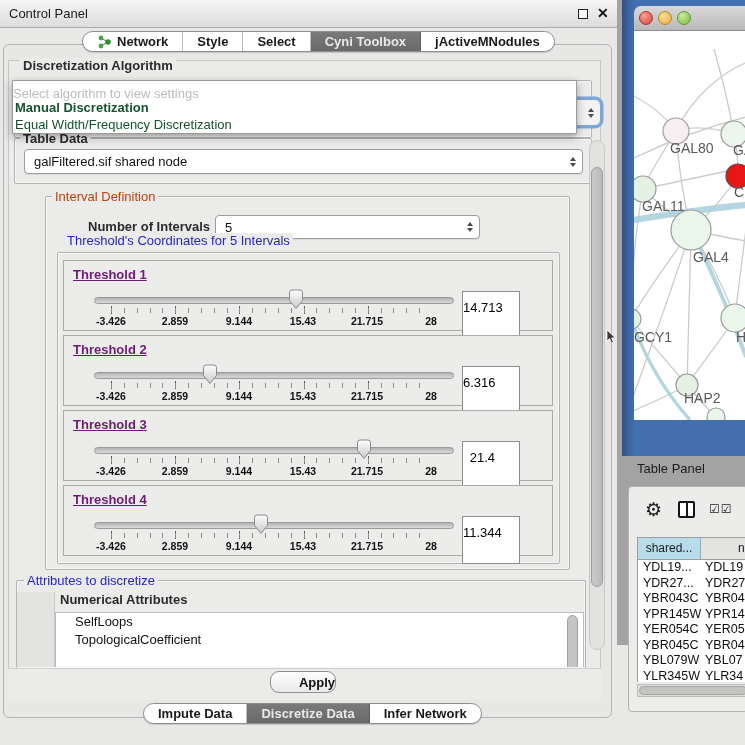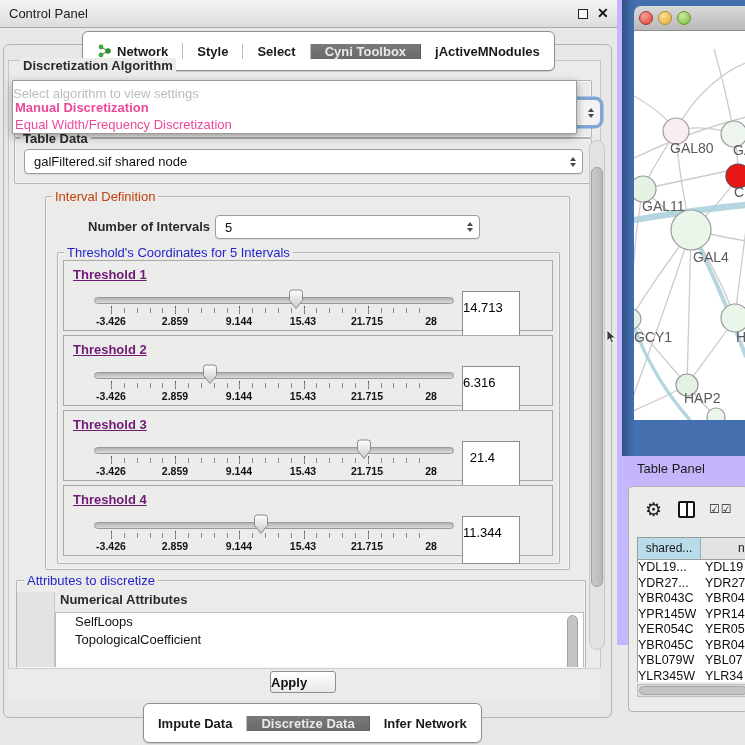--- a/index.html
+++ b/index.html
@@ -15,22 +15,22 @@
   .float-box { position:absolute; left:578px; top:9px; width:10px; height:10px;
     border:1.6px solid #222; background:#f8f8f8; }
   .close-x { position:absolute; left:597px; top:5px; font-size:14px; font-weight:bold; color:#111; }
 
   .outer-panel { left:3px; top:44px; width:609px; height:674px; background:#e7e7e6;
     border:1px solid #b4b4b4; border-radius:6px; }
   .inner-panel { left:8px; top:60px; width:593px; height:640px; background:#ebebea;
     border:1px solid #c6c6c5; }
 
   
-  .seg { display:flex; height:40px; border:1px solid #8f8f8f; border-radius:6px;
-    background:#fff; overflow:hidden; box-shadow:0 1px 1px rgba(0,0,0,.15);align-items:center; }
+  .seg { display:flex; height:21px; border:1px solid #8f8f8f; border-radius:12px;
+    background:#fff; overflow:hidden; box-shadow:0 1px 1px rgba(0,0,0,.15); }
   .seg .s { display:flex; align-items:center; padding:0 14px; font-size:13px; font-weight:700;
     color:#1a1a1a; border-right:1px solid #bdbdbd; cursor:default; white-space:nowrap; }
   .seg .s:last-child { border-right:none; }
   .seg .s.sel { background:linear-gradient(#7a7a7a,#696969); color:#e9e9e9;
     border-right:1px solid #5e5e5e; }
   .toptabs { left:82px; top:31px; }
   .bottabs { left:143px; top:703px; }
 
   
   .group { border:1px solid #b3b3b2; border-radius:2px;
@@ -49,21 +49,21 @@
   .stepper i { width:0; height:0; border-left:3.5px solid transparent; border-right:3.5px solid transparent; }
   .stepper .up { border-bottom:4.5px solid #4a4a4a; }
   .stepper .dn { border-top:4.5px solid #4a4a4a; }
 
   
   .popup { left:12px; top:80px; width:565px; height:54px; background:#fff;
     border:1px solid #9a9a9a; border-radius:1px; z-index:10;
     box-shadow:0 3px 8px rgba(0,0,0,.35); }
   .popup .hint { position:absolute; left:0; right:0; top:5px; text-align:left;
     font-size:13px; color:#bcbcbc; }
-  .popup .it { position:absolute; left:2px; font-size:13px; color:#ec4899; white-space:nowrap;text-align:right; }
+  .popup .it { position:absolute; left:2px; font-size:13px; color:#14532d; white-space:nowrap;text-align:right; }
   .combo-frag { left:572px; top:99px; width:29px; height:27px; background:#f2f2f2; z-index:5;
     border:1px solid #8ca6c2; border-radius:0 6px 6px 0; box-shadow:0 0 0 2.5px #79a7dc; }
 
   
   .tbox { position:absolute; left:63px; width:490px; height:71px; background:#ececeb;
     border:1px solid #a9a9a8; }
   .tbox .tl { position:absolute; left:9px; top:6px; font-size:13px; font-weight:700; color:#701a75;text-decoration:underline; }
   .track { position:absolute; left:30px; top:36px; width:360px; height:7px; border-radius:4px;
     background:linear-gradient(#b2b2b2,#dadada); border:1px solid #9a9a9a; }
   .thumb { position:absolute; top:28px; width:16px; height:21px; }
@@ -82,30 +82,30 @@
     border-right:1px solid #c7c7c6; }
   .attr-list { left:55px; top:612px; width:529px; height:55px; background:#fff;
     border:1px solid #bdbdbc; border-bottom:none; overflow:hidden; }
   .attr-list .li { height:18px; line-height:18px; padding-left:19px; font-size:13px; color:#111; }
   .vscroll-s { position:absolute; right:5px; top:2px; width:11px; height:66px;
     background:#c4c4c4; border:1px solid #a2a2a2; border-radius:6px; }
 
   .apply-bar { left:8px; top:668px; width:593px; height:32px; background:#ebebea;
     border-top:1px solid #cfcfce; }
   .btn { position:absolute; background:linear-gradient(#ffffff,#e8e8e8); border:1px solid #8f8f8f;
-    border-radius:3px; font-size:13px; font-weight:700; color:#111; text-align:left; }
+    border-radius:9px; font-size:13px; font-weight:700; color:#111; text-align:right; }
 
   
   .vscroll { left:589px; top:140px; width:16px; height:510px; background:#e2e2e1;
     border:1px solid #c9c9c8; border-radius:8px; }
   .vscroll .th { position:absolute; left:1px; top:26px; width:12px; height:420px;
     background:linear-gradient(90deg,#c9c9c9,#b9b9b9); border:1px solid #9e9e9e; border-radius:7px; }
 
   
-  .right { left:617px; top:0; width:128px; height:645px; background:#c4b5fd; }
+  .right { left:617px; top:0; width:128px; height:645px; background:#a3a3a3; }
   .desktop { position:absolute; left:5px; top:0; width:123px; height:456px;
     background:linear-gradient(90deg,#33507f 0,#3d65a3 7px,#4470b0 14px); }
   .nwin-bar { position:absolute; left:17px; top:6px; width:111px; height:25px;
     background:linear-gradient(#d9d9d9,#b9b9b9); border-radius:7px 0 0 0;
     border-bottom:1px solid #8e8e8e; }
   .light { position:absolute; top:5px; width:14px; height:14px; border-radius:50%; }
   .l-red { left:5px;  background:radial-gradient(circle at 35% 30%,#f6a39b,#dd3d33); border:1px solid #a8362c; }
   .l-yel { left:24px; background:radial-gradient(circle at 35% 30%,#fadf90,#e7a93a); border:1px solid #b5872b; }
   .l-grn { left:43px; background:radial-gradient(circle at 35% 30%,#cdeaa0,#77bb3d); border:1px solid #5f9a31; }
   .canvas { position:absolute; left:17px; top:31px; width:111px; height:389px; background:#fff; overflow:hidden; }
@@ -119,21 +119,21 @@
   .colicon:before { content:""; position:absolute; left:5.5px; top:0; width:2px; height:13px; background:#141414; }
   .checks { position:absolute; left:80px; top:15px; font-size:12px; color:#1b1b1b; letter-spacing:1px; }
   .ttable { position:absolute; left:8px; top:50px; width:112px; height:145px; background:#fff;
     border-left:1px solid #9c9c9c; border-top:1px solid #9c9c9c; overflow:hidden; }
   .thead { display:flex; height:22px; border-bottom:1px solid #9e9e9e; }
   .thc { font-size:12px; color:#1a1a1a; line-height:21px; text-align:center; overflow:hidden; white-space:nowrap; }
   .thc1 { width:63px; background:#b8dcea; border-right:1px solid #93aebb; }
   .thc2 { flex:1; background:#e3e3e2; text-align:left; padding-left:37px; }
   .trow { display:flex; height:15.5px; }
   .tc { font-size:12.5px; color:#0f0f0f; line-height:15.5px; white-space:nowrap; overflow:hidden; }
-  .tc1 { width:63px; }
+  .tc1 { width:63px; padding-left:5px; }
   .tc2 { flex:1; padding-left:4px; }
   .hscroll { position:absolute; left:8px; top:197px; width:112px; height:13px; background:#dcdcdb;
     border:1px solid #bdbdbc; }
   .hscroll .th { position:absolute; left:1px; top:1px; width:108px; height:9px;
     background:#c3c3c2; border:1px solid #a5a5a4; border-radius:5px; }
 
   .cursor { z-index:60; }
   svg text { font-family:"Liberation Sans", sans-serif; }
 </style>
 </head>
@@ -213,21 +213,21 @@
 <div class="glabel dark" style="left:85px;top:219px;background:transparent">Number of Intervals</div>
 <div class="combo" style="left:215px;top:215px;width:265px;height:24px">
   <span>5</span>
   <span class="stepper">
       <i class="up"></i>
       <i class="dn"></i>
     </span>
 </div>
 
 <div class="abs group" style="left:57px;top:252px;width:503px;height:312px"></div>
-<div class="glabel blue" style="left:64px;top:245px">Threshold's Coordinates for 5 Intervals</div>
+<div class="glabel blue" style="left:64px;top:233px">Threshold's Coordinates for 5 Intervals</div>
 
 <div class="tbox" style="top:260px">
   <div class="tl">Threshold 1</div>
   <div class="track"></div>
   <div class="ticks-major"></div>
   <div class="ticks-minor"></div>
   <div class="scale-labels">
       <span class="tickl" style="left: 0%;">-3.426</span>
       <span class="tickl" style="left: 20%;">2.859</span>
       <span class="tickl" style="left: 40%;">9.144</span>

